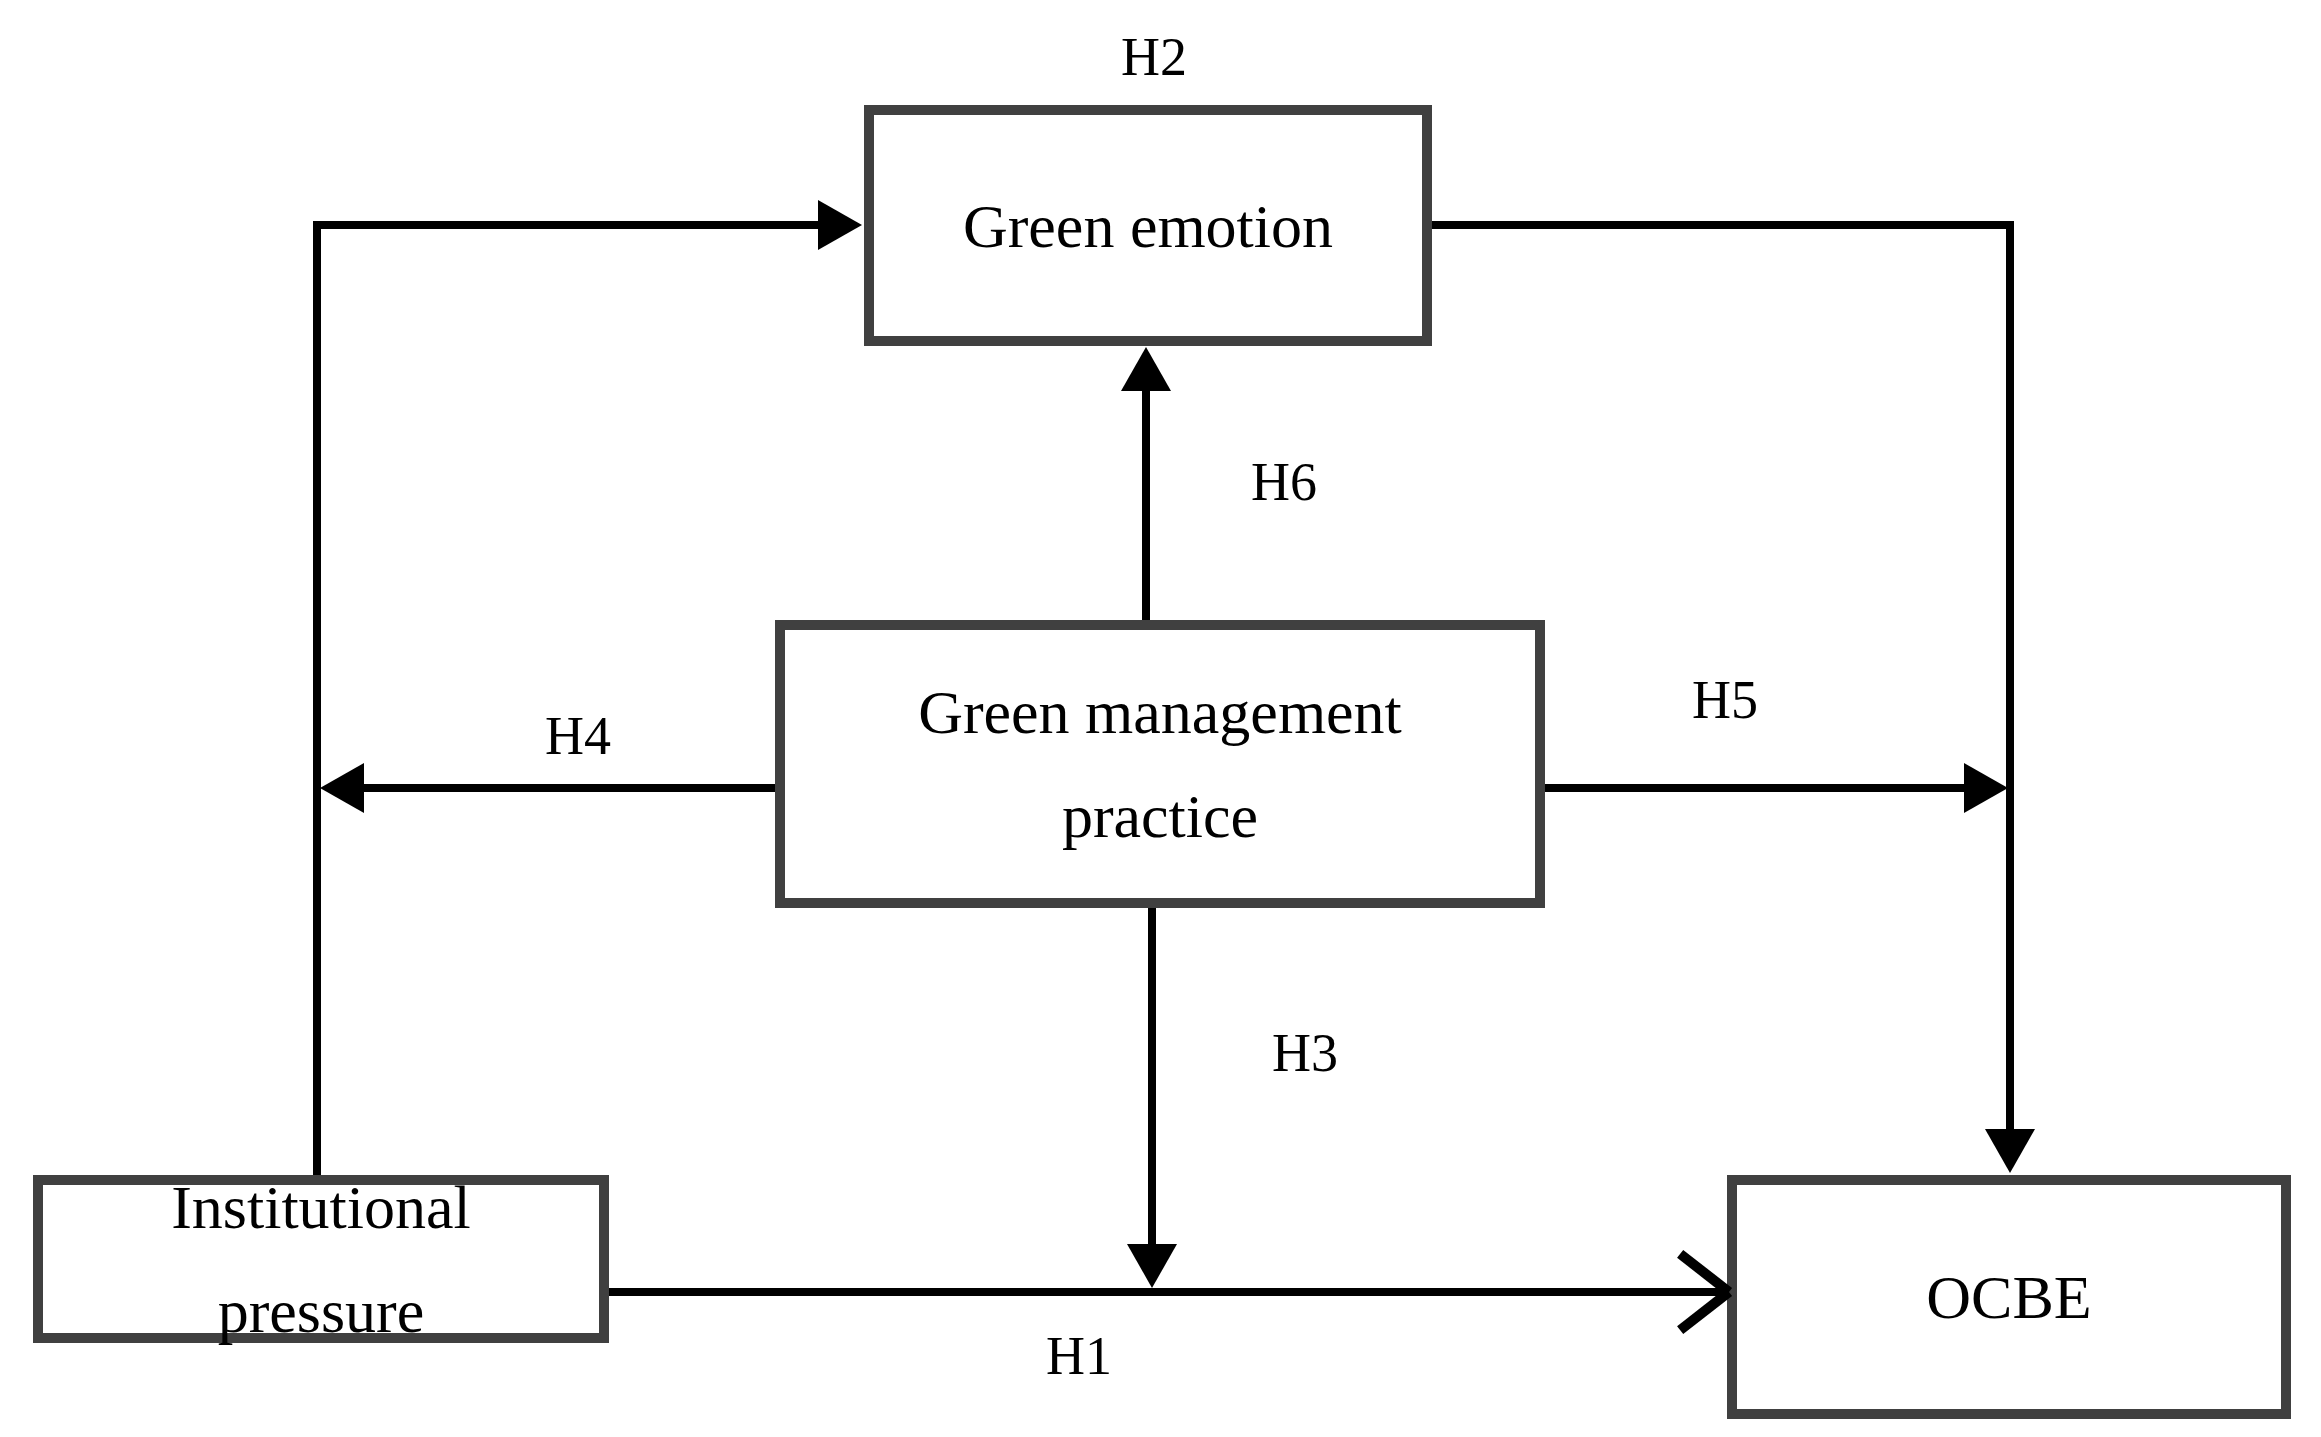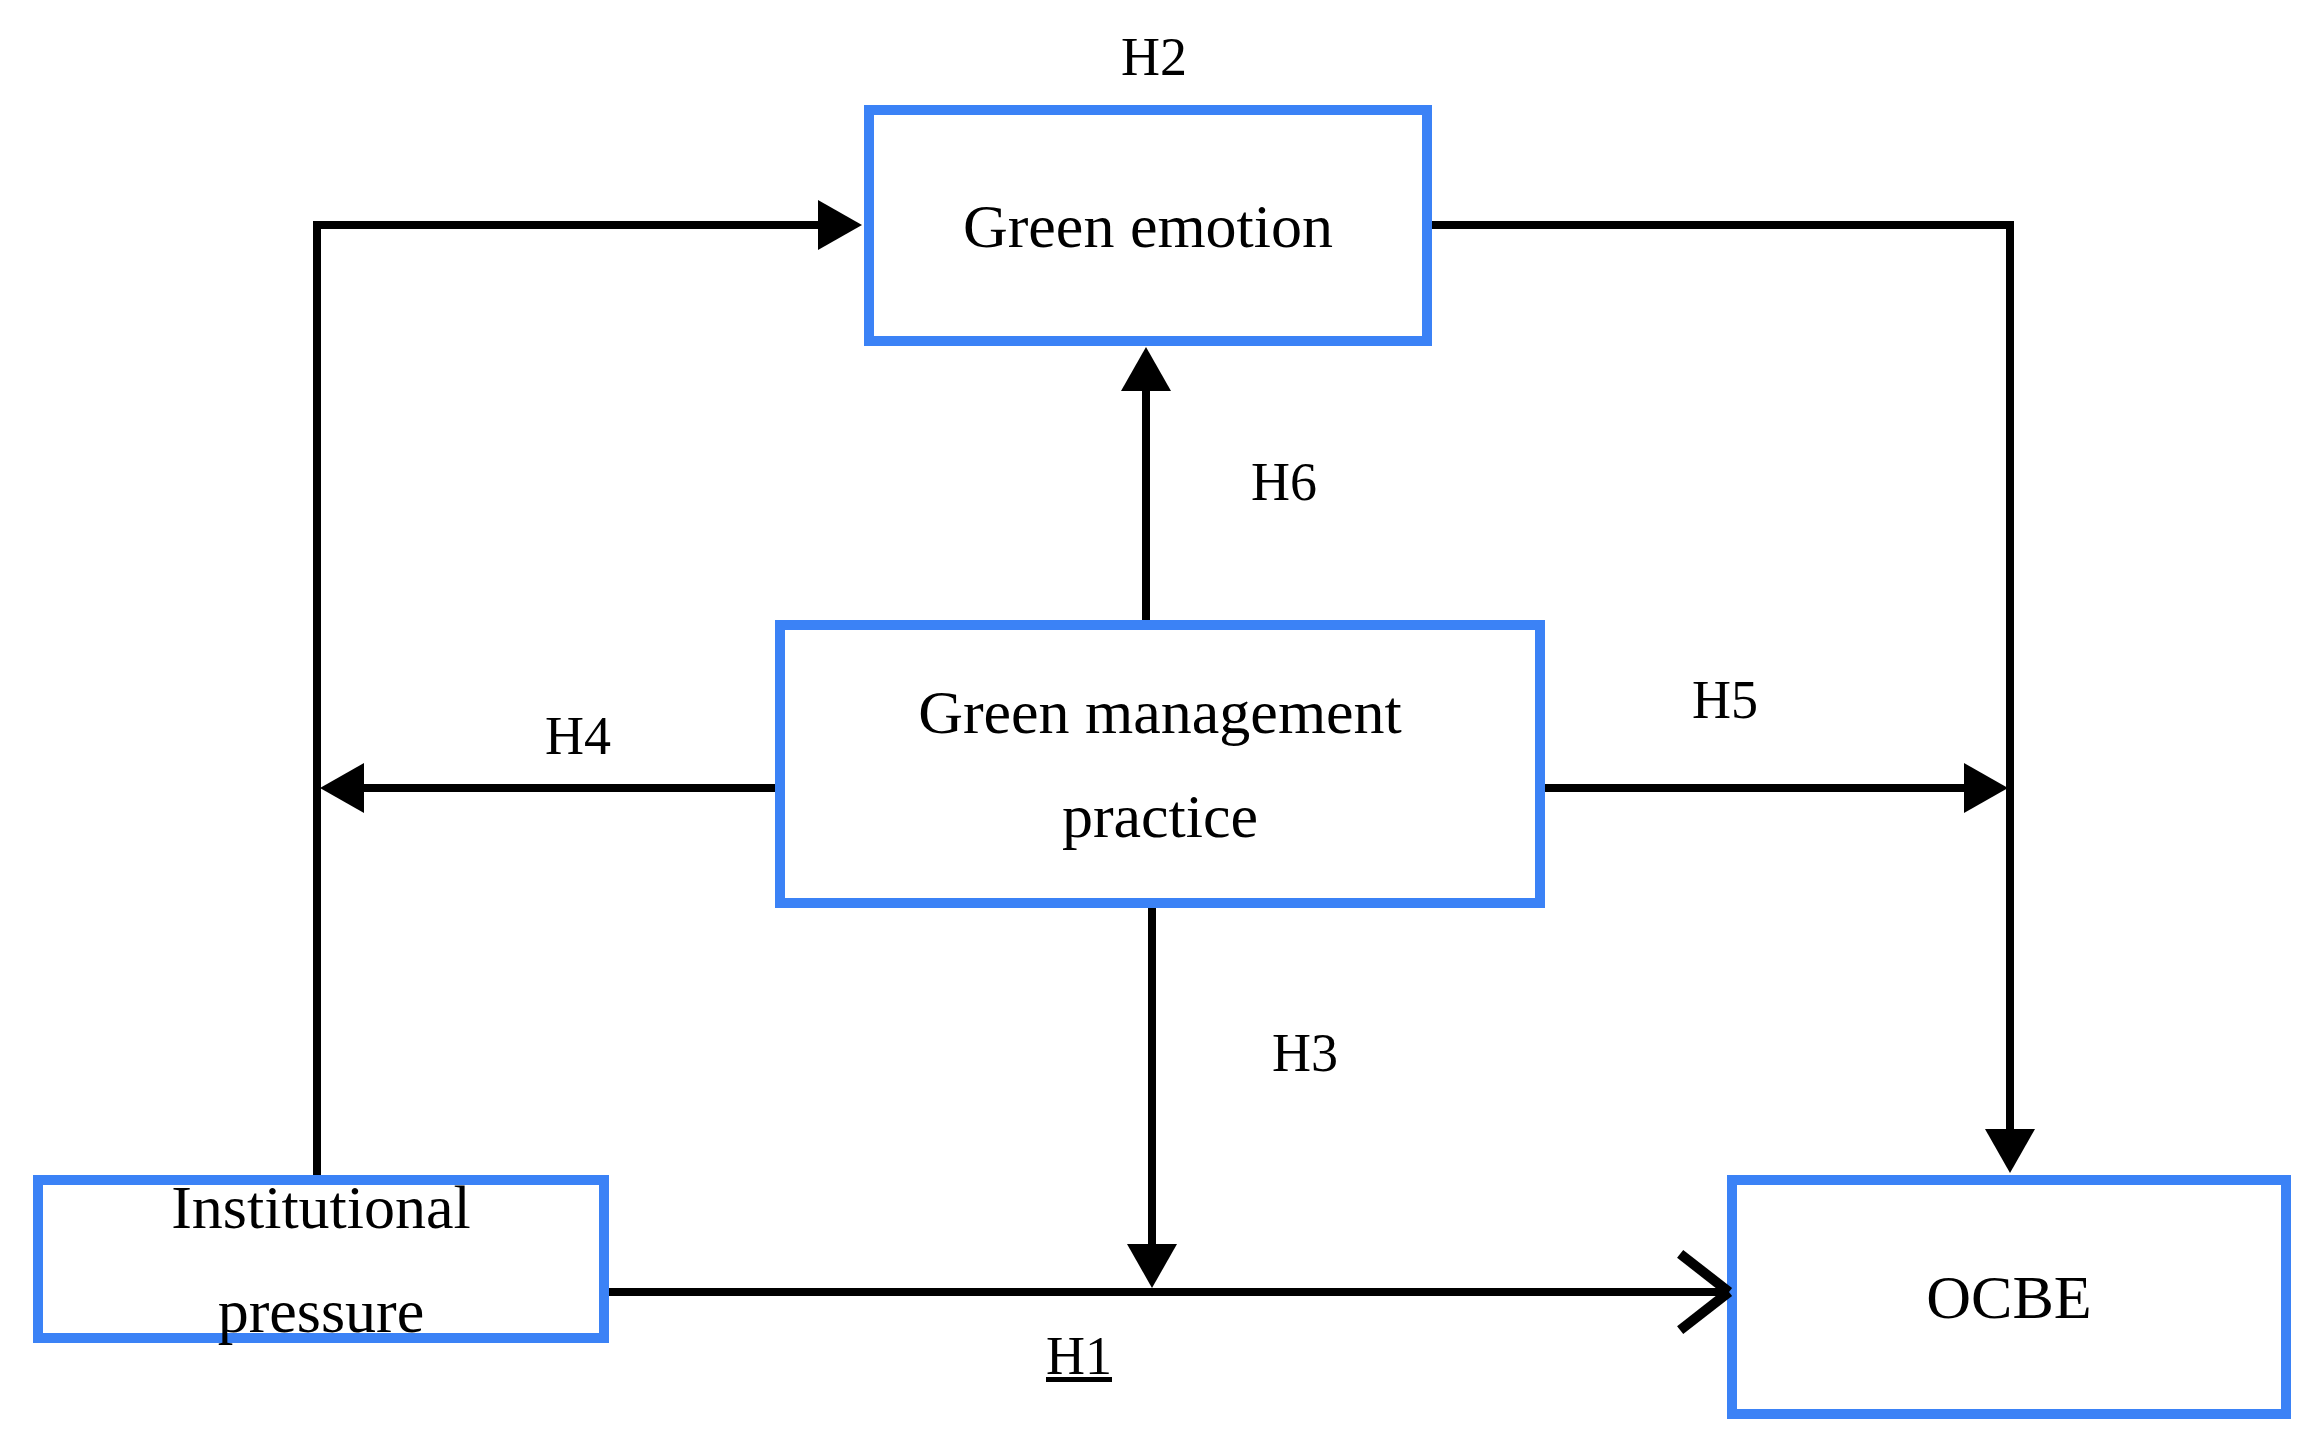--- a/index.html
+++ b/index.html
@@ -13,21 +13,21 @@
     height: 1437px;
     background: #ffffff;
     font-family: "Liberation Serif", "DejaVu Serif", serif;
     color: #000000;
     overflow: hidden;
   }
   
   .node {
     position: absolute;
     box-sizing: border-box;
-    border: 10px solid #3b82f6;
+    border: 10px solid #404040;
     background: #ffffff;
     display: flex;
     flex-direction: column;
     align-items: center;
     justify-content: center;
     text-align: center;
     font-size: 62px;
     line-height: 104px;
     z-index: 2;
   }
@@ -118,15 +118,15 @@
 
   <div class="node node-ocbe">
     <span>OCBE</span>
   </div>
 
   <div class="hlabel" style="left:1154px; top:57px;">H2</div>
   <div class="hlabel" style="left:1284px; top:482px;">H6</div>
   <div class="hlabel" style="left:578px; top:718px;margin-top:18px;">H4</div>
   <div class="hlabel" style="left:1725px; top:700px;">H5</div>
   <div class="hlabel" style="left:1305px; top:1053px;">H3</div>
-  <div class="hlabel" style="left:1079px; top:1356px;text-decoration:underline;">H1</div>
+  <div class="hlabel" style="left:1079px; top:1356px;">H1</div>
 
 </div>
 
 </body></html>

